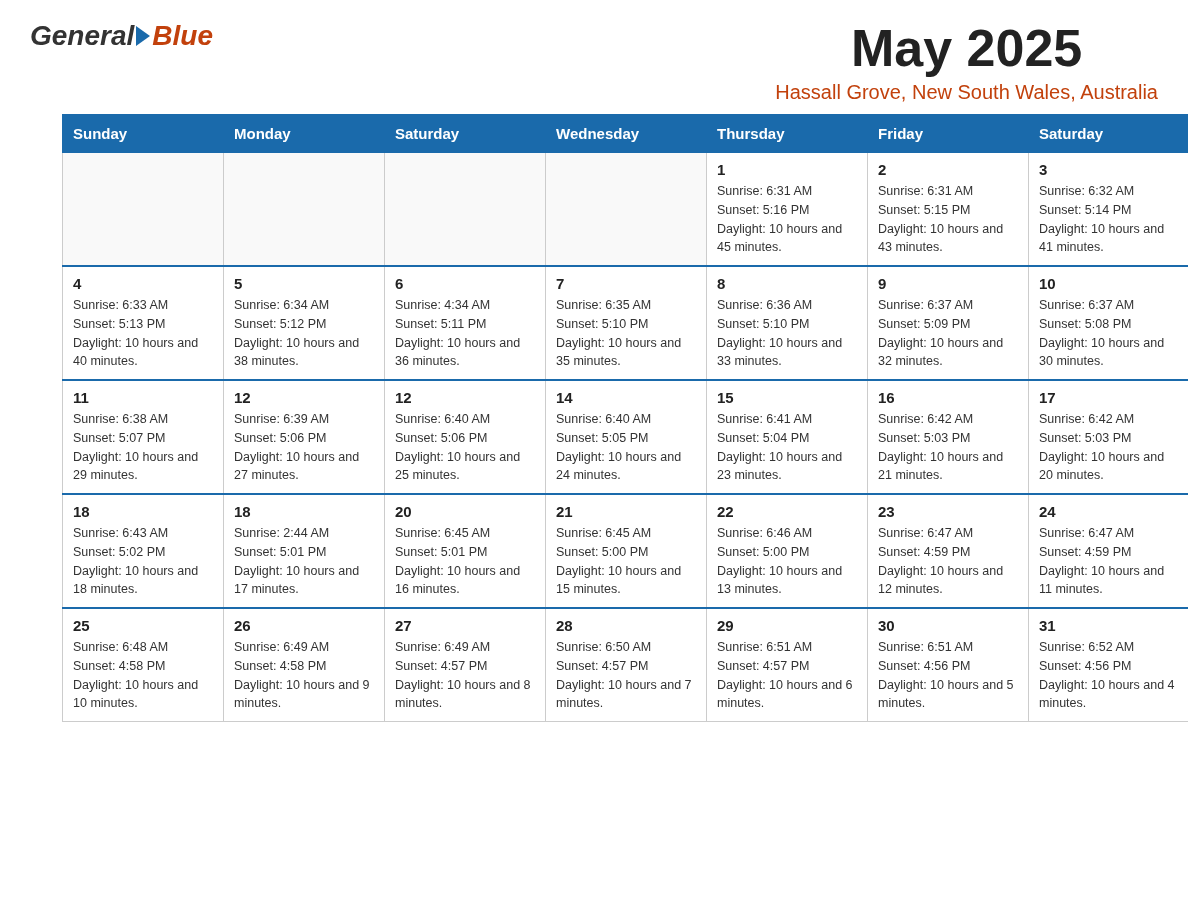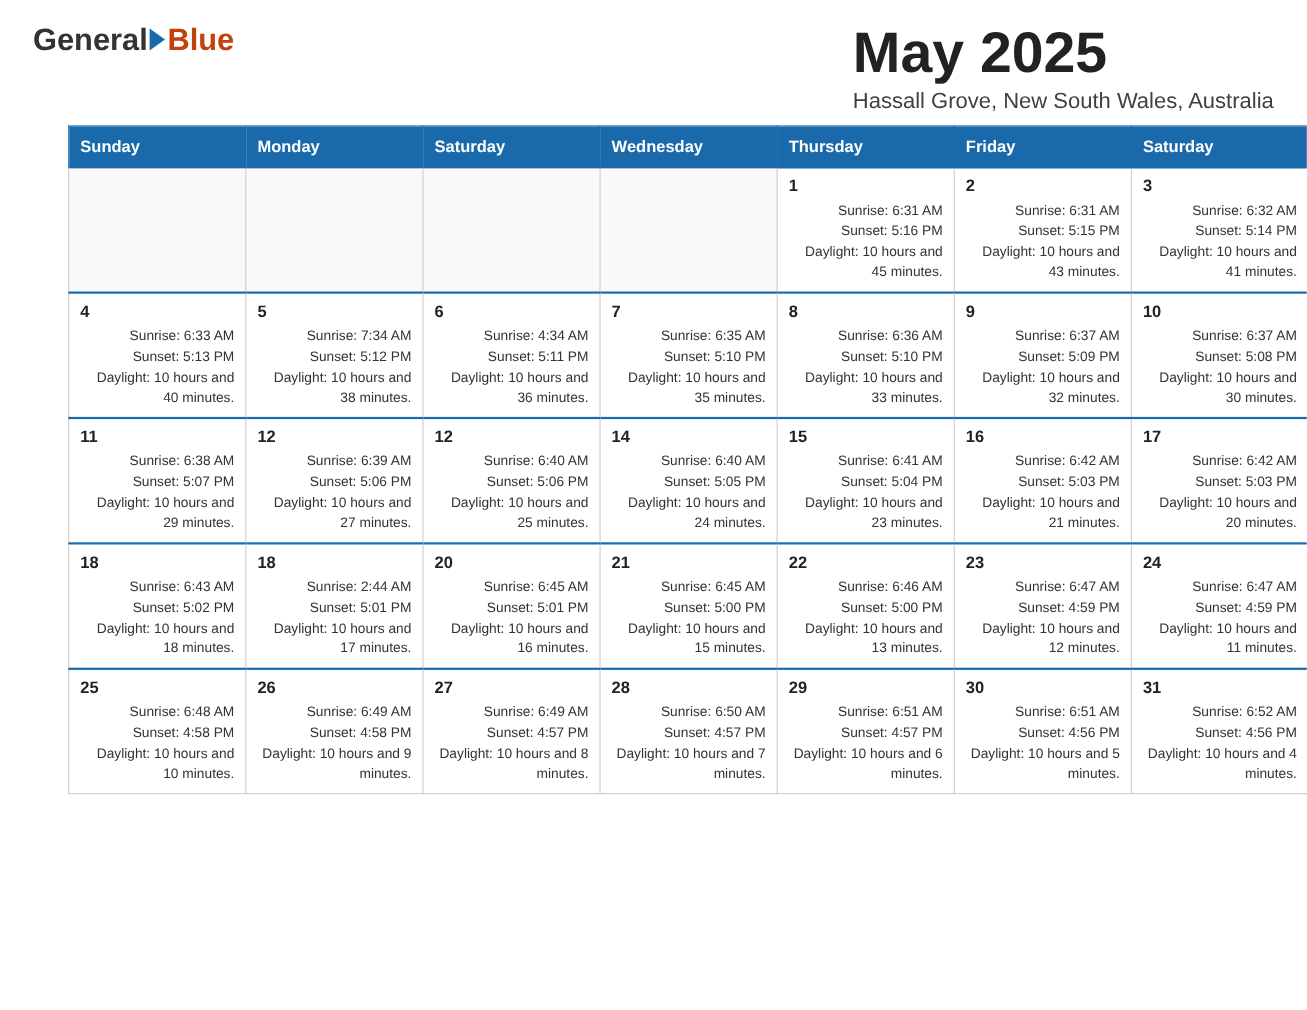--- a/index.html
+++ b/index.html
@@ -14,20 +14,21 @@
     .header {
       display: flex;
       justify-content: space-between;
       align-items: flex-start;
       margin-bottom: 10px;
     }
     .logo-area {
       display: flex;
       flex-direction: column;
       align-items: flex-start;
+      font-style: italic;
     }
     .logo-text {
       display: flex;
       align-items: center;
       font-size: 28px;
       font-weight: bold;
       color: #333;
     }
     .logo-blue {
       color: #c2410c;
@@ -35,31 +36,31 @@
     .logo-triangle {
       width: 0;
       height: 0;
       border-left: 14px solid #1a6aab;
       border-top: 10px solid transparent;
       border-bottom: 10px solid transparent;
       display: inline-block;
       margin: 0 2px;
     }
     .title-area {
-      text-align: left;
+      text-align: center;
     }
     .month-title {
       font-size: 52px;
       font-weight: bold;
       color: #222;
       line-height: 1.1;
     }
     .location-title {
       font-size: 20px;
-      color: #404040;
+      color: #c2410c;
       margin-top: 4px;
     }
     .calendar {
       width: 100%;
       border-collapse: collapse;
       margin-top: 10px;
       margin-left: 32px;
     }
     .calendar th {
       background-color: #1a6aab;
@@ -84,21 +85,20 @@
     .day-number {
       font-size: 15px;
       font-weight: bold;
       color: #222;
       margin-bottom: 4px;
     }
     .day-info {
       font-size: 12.5px;
       color: #333;
       line-height: 1.5;
-      text-align: right;
     }
     .row-separator td {
       border-top: 2px solid #1a6aab;
     }
   </style>
 </head>
 <body>
 
 <div class="header">
   <div class="logo-area">
@@ -153,21 +153,21 @@
       </tr>
       <tr class="row-separator">
         <td>
           <div class="day-number">4</div>
           <div class="day-info">Sunrise: 6:33 AM
 Sunset: 5:13 PM
 Daylight: 10 hours and 40 minutes.</div>
         </td>
         <td>
           <div class="day-number">5</div>
-          <div class="day-info">Sunrise: 7:34 AM
+          <div class="day-info">Sunrise: 6:34 AM
 Sunset: 5:12 PM
 Daylight: 10 hours and 38 minutes.</div>
         </td>
         <td>
           <div class="day-number">6</div>
           <div class="day-info">Sunrise: 4:34 AM
 Sunset: 5:11 PM
 Daylight: 10 hours and 36 minutes.</div>
         </td>
         <td>

